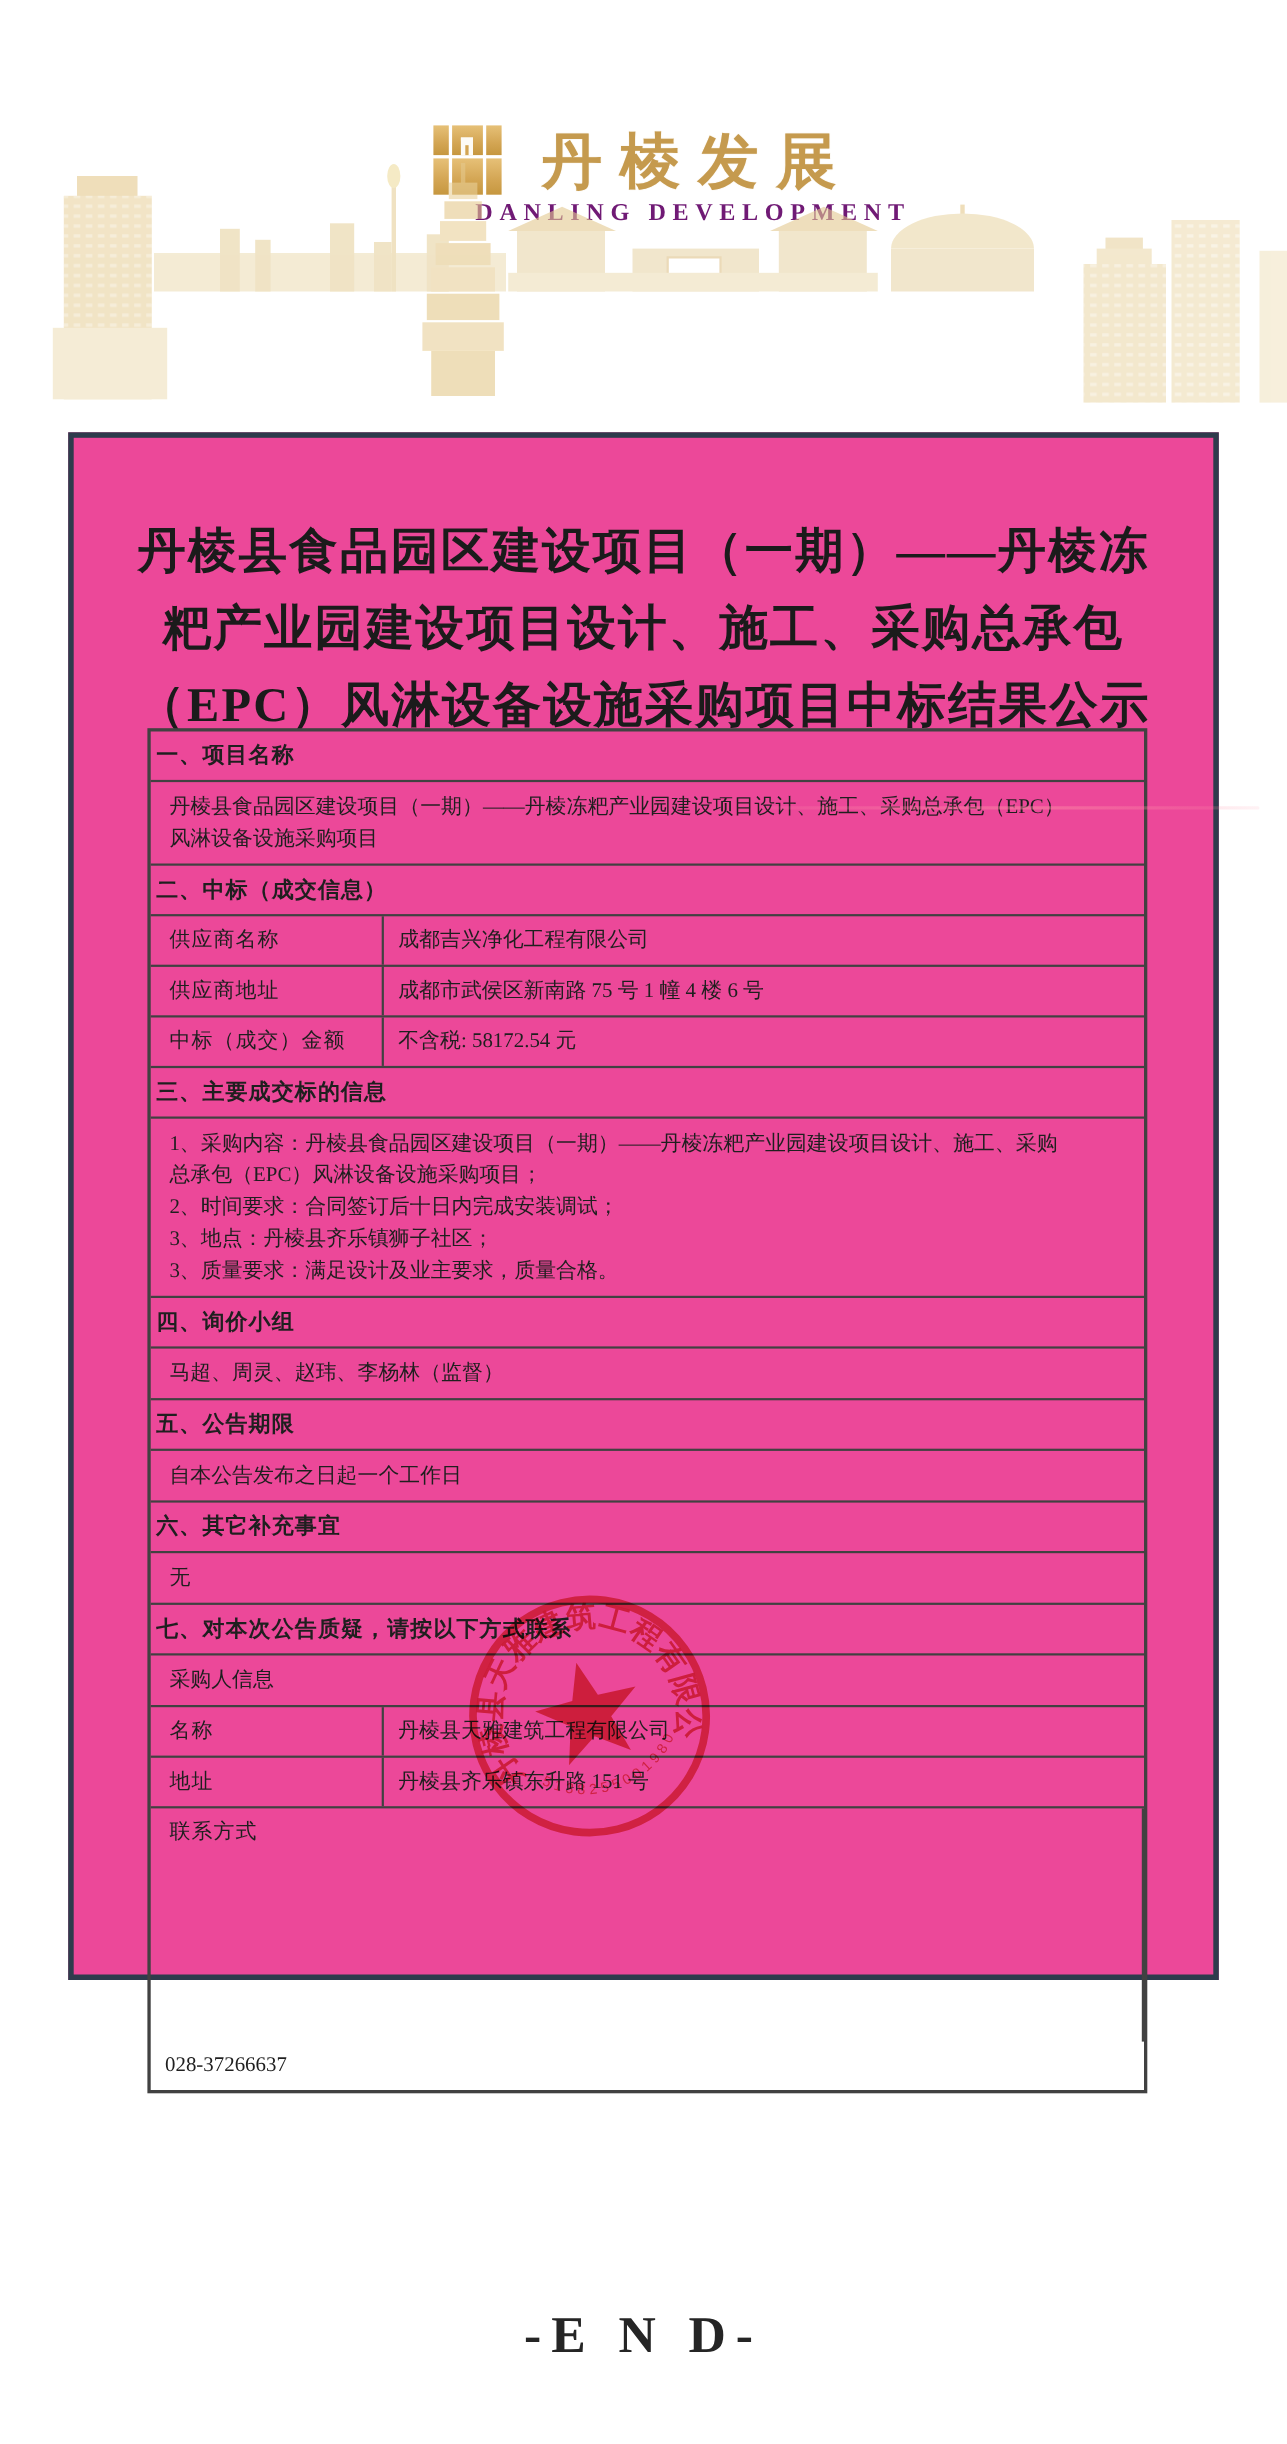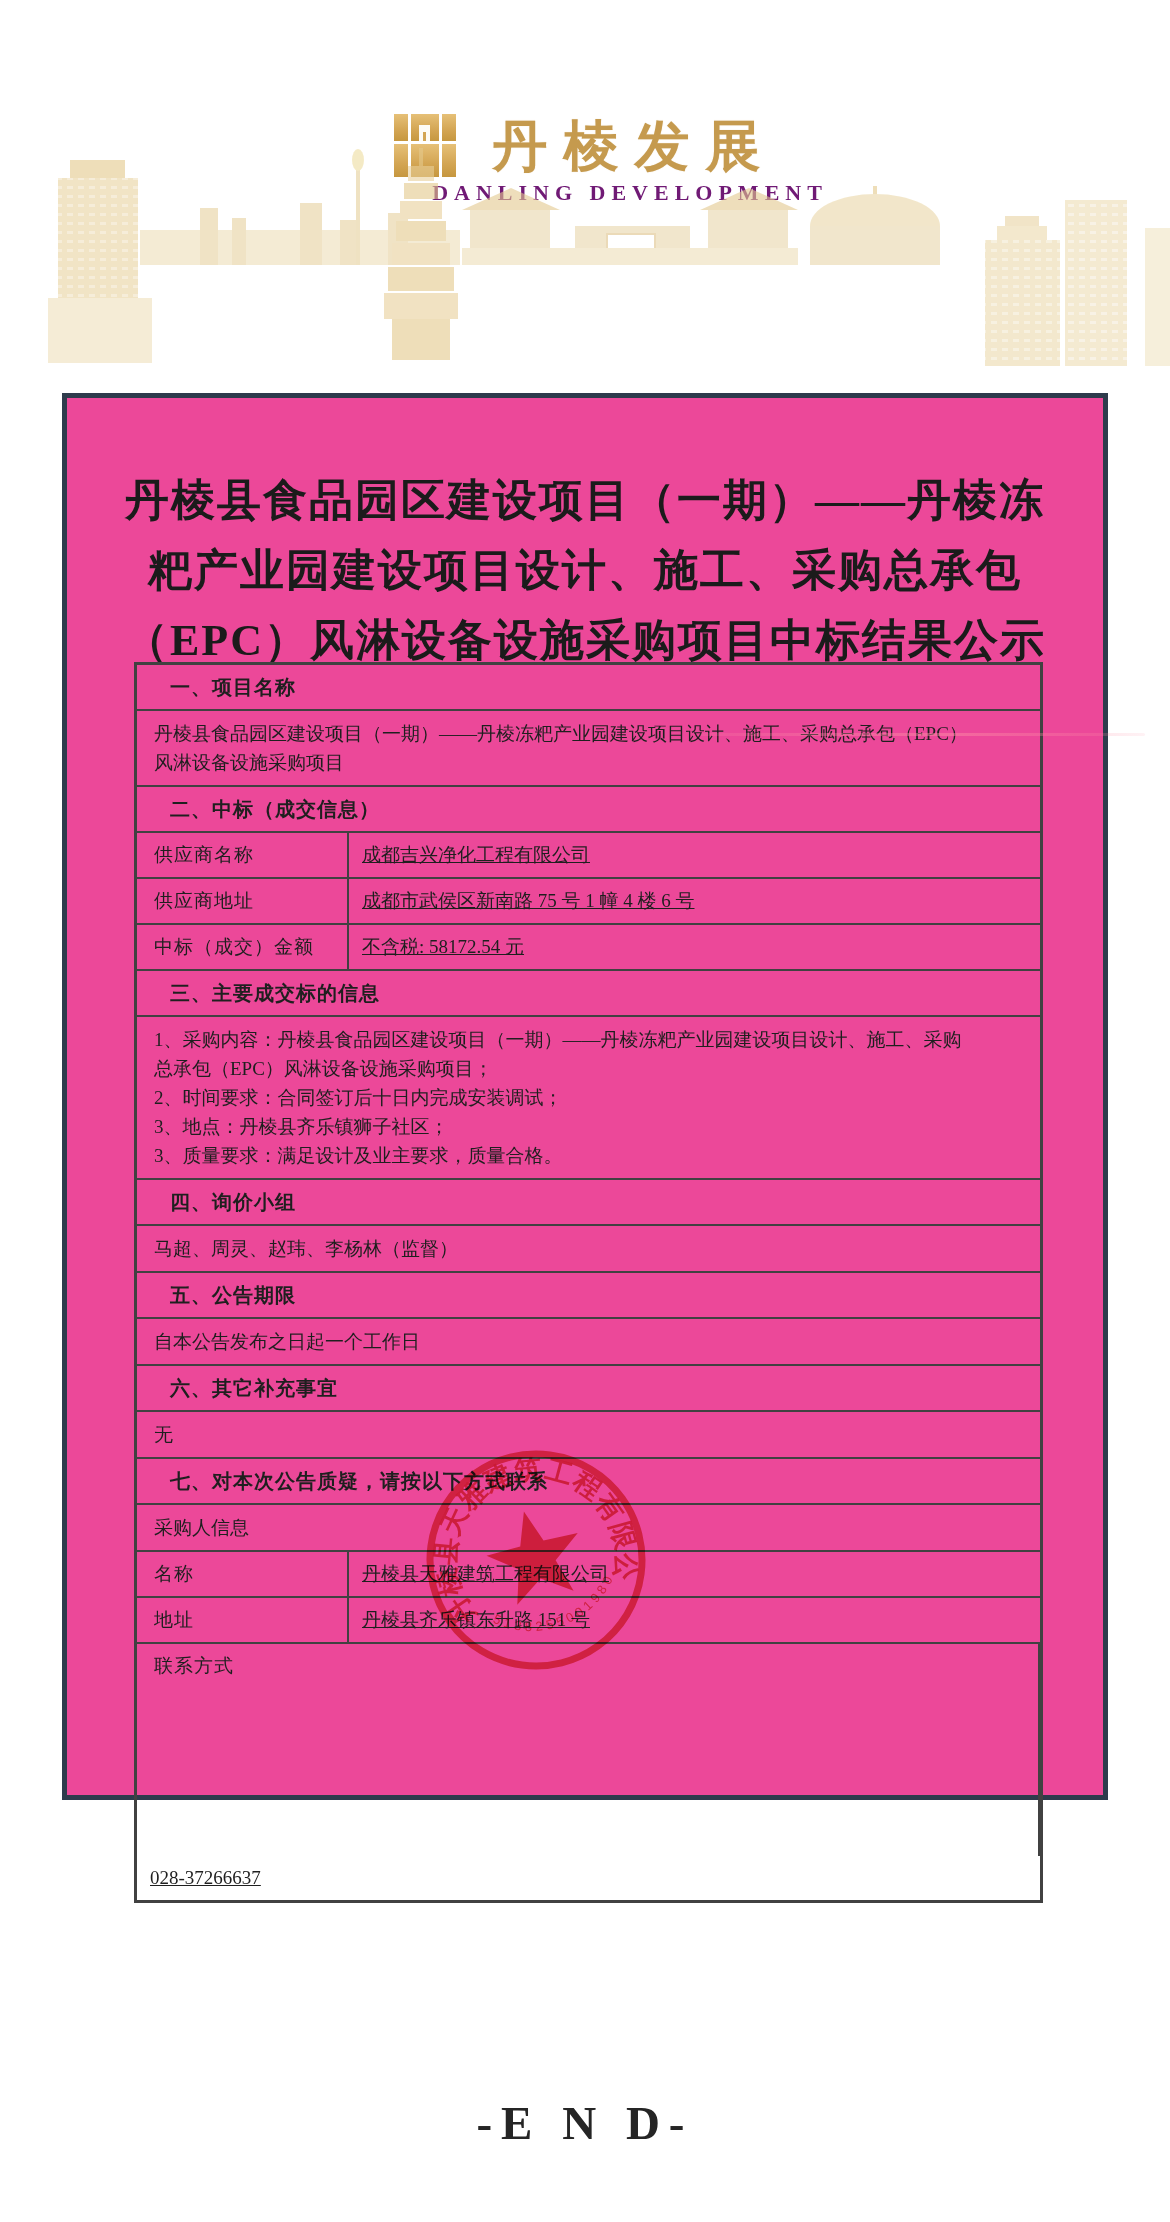--- a/index.html
+++ b/index.html
@@ -98,21 +98,21 @@
     width: 903px;
     border: 3px solid #414141;
     background: transparent;
   }
   .row { border-bottom: 2px solid #414141; box-sizing: border-box; }
   .row:last-child { border-bottom: none; flex-direction: column; }
   .row.section {
     font-weight: 700;
     font-size: 20px;
     line-height: 24px;
-    padding: 10px 16px 10px 33px;
+    padding: 10px 16px 10px 5px;
     letter-spacing: 1px;
   }
   .row.text {
     font-size: 19px;
     line-height: 29px;
     padding: 8px 16px 8px 17px;
   }
   .row.text .line { white-space: nowrap; }
   .row.pair { display: flex; align-items: stretch; }
   .pair-label {
@@ -125,21 +125,20 @@
     letter-spacing: 1px;
     white-space: nowrap;
   }
   .pair-value {
     flex: 1;
     padding: 11px 10px 11px 13px;
     font-size: 19px;
     line-height: 22px;
     box-sizing: border-box;
     white-space: nowrap;
-    text-decoration: underline;
   }
 
   
   .scan-line {
     position: absolute;
     left: 700px; top: 733px;
     width: 445px; height: 3px;
     background: linear-gradient(90deg, rgba(253,150,170,0.15), rgba(253,140,165,0.5) 55%, rgba(253,150,170,0.12));
     border-radius: 2px;
   }

